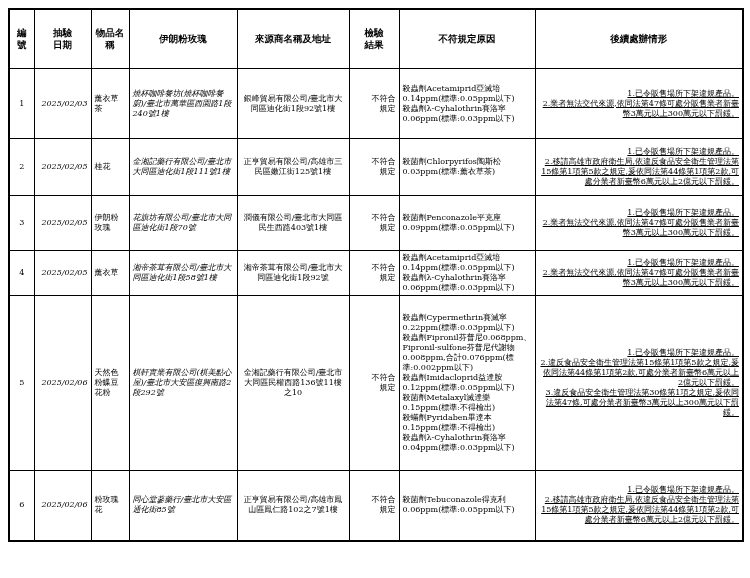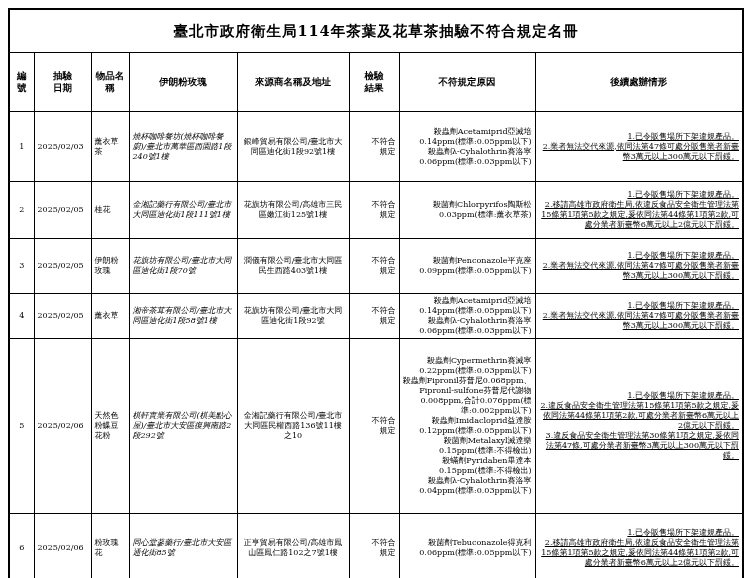--- a/index.html
+++ b/index.html
@@ -41,26 +41,26 @@
     letter-spacing: 1px;
   }
   tr.header-row th {
     height: 54px;
     text-align: center;
     font-size: 9.5px;
     font-weight: bold;
     white-space: pre-line;
   }
   .c-no     { text-align: center; }
-  .c-date   { text-align: left; }
+  .c-date   { text-align: right; font-style: italic; }
   .c-item   { text-align: left; }
   .c-loc    { text-align: left; font-style: italic; }
   .c-src    { text-align: center; }
   .c-result { text-align: right; white-space: pre-line; }
-  .c-reason { text-align: right; white-space: pre-line; }
+  .c-reason { text-align: left; white-space: pre-line; }
   .c-follow { text-align: right;   white-space: pre-line; text-decoration: underline; }
   tr.r1 { height: 70px; }
   tr.r2 { height: 57px; }
   tr.r3 { height: 55px; }
   tr.r4 { height: 38px; }
   tr.r5 { height: 175px; }
   tr.r6 { height: 70px; }
 </style>
 </head>
 <body>
@@ -72,23 +72,20 @@
         <col style="width:57px">
         <col style="width:38px">
       <col style="width:108px">
         <col style="width:112px">
         <col style="width:50px">
       <col style="width:136px">
         <col style="width:208px">
     </colgroup>
 
     <tbody>
-        <tr class="title-row">
-      <td colspan="8">臺北市政府衛生局114年茶葉及花草茶抽驗不符合規定名冊</td>
-    </tr>
 
     <tr class="header-row">
       <th>編
 號</th>
       <th>抽驗
 日期</th>
       <th>物品名
 稱</th>
       <th>伊朗粉玫瑰</th>
       <th>來源商名稱及地址</th>
@@ -110,21 +107,21 @@
 殺蟲劑λ-Cyhalothrin賽洛寧0.06ppm(標準:0.03ppm以下)</td>
       <td class="c-follow">1.已令販售場所下架違規產品。
 2.業者無法交代來源,依同法第47條可處分販售業者新臺幣3萬元以上300萬元以下罰鍰。</td>
     </tr>
 
     <tr class="r2">
       <td class="c-no">2</td>
       <td class="c-date">2025/02/05</td>
       <td class="c-item">桂花</td>
       <td class="c-loc">金湘記藥行有限公司/臺北市大同區迪化街1段111號1樓</td>
-      <td class="c-src">花旗坊有限公司/高雄市三民區嫩江街125號1樓</td>
+      <td class="c-src">正亨貿易有限公司/高雄市三民區嫩江街125號1樓</td>
       <td class="c-result">不符合
 規定</td>
       <td class="c-reason">殺菌劑Chlorpyrifos陶斯松0.03ppm(標準:薰衣草茶)</td>
       <td class="c-follow">1.已令販售場所下架違規產品。
 2.移請高雄市政府衛生局,依違反食品安全衛生管理法第15條第1項第5款之規定,爰依同法第44條第1項第2款,可處分業者新臺幣6萬元以上2億元以下罰鍰。</td>
     </tr>
 
     <tr class="r3">
       <td class="c-no">3</td>
       <td class="c-date">2025/02/05</td>
@@ -136,21 +133,21 @@
       <td class="c-reason">殺菌劑Penconazole平克座0.09ppm(標準:0.05ppm以下)</td>
       <td class="c-follow">1.已令販售場所下架違規產品。
 2.業者無法交代來源,依同法第47條可處分販售業者新臺幣3萬元以上300萬元以下罰鍰。</td>
     </tr>
 
     <tr class="r4">
       <td class="c-no">4</td>
       <td class="c-date">2025/02/05</td>
       <td class="c-item">薰衣草</td>
       <td class="c-loc">湘帝茶茸有限公司/臺北市大同區迪化街1段58號1樓</td>
-      <td class="c-src">花旗坊有限公司/臺北市大同區迪化街1段92號</td>
+      <td class="c-src">湘帝茶茸有限公司/臺北市大同區迪化街1段92號</td>
       <td class="c-result">不符合
 規定</td>
       <td class="c-reason">殺蟲劑Acetamiprid亞滅培0.14ppm(標準:0.05ppm以下)
 殺蟲劑λ-Cyhalothrin賽洛寧0.06ppm(標準:0.03ppm以下)</td>
       <td class="c-follow">1.已令販售場所下架違規產品。
 2.業者無法交代來源,依同法第47條可處分販售業者新臺幣3萬元以上300萬元以下罰鍰。</td>
     </tr>
 
     <tr class="r5">
       <td class="c-no">5</td>

